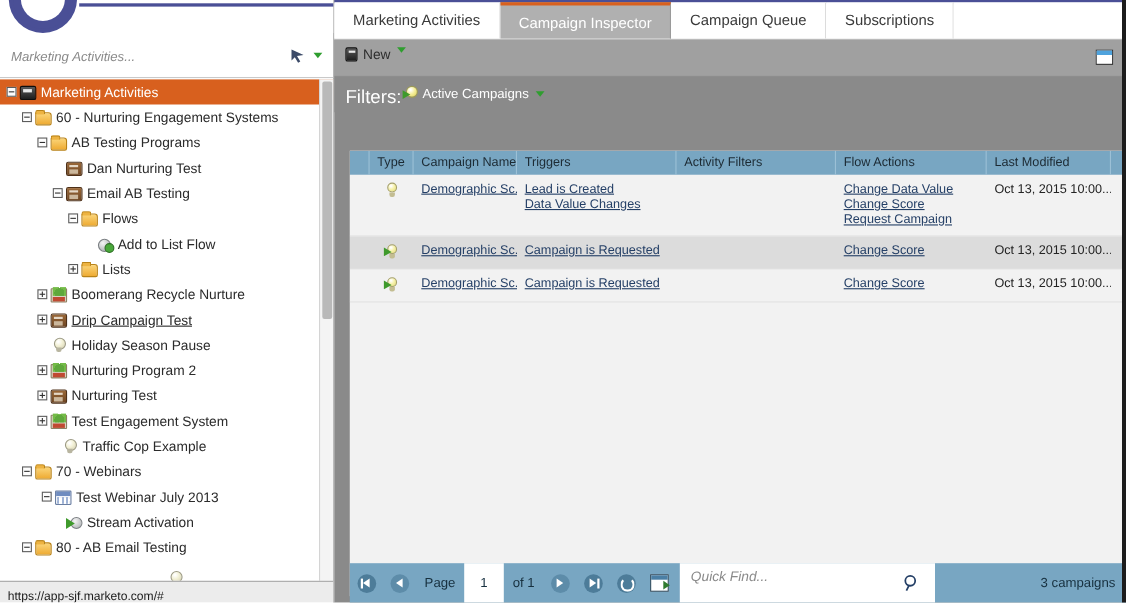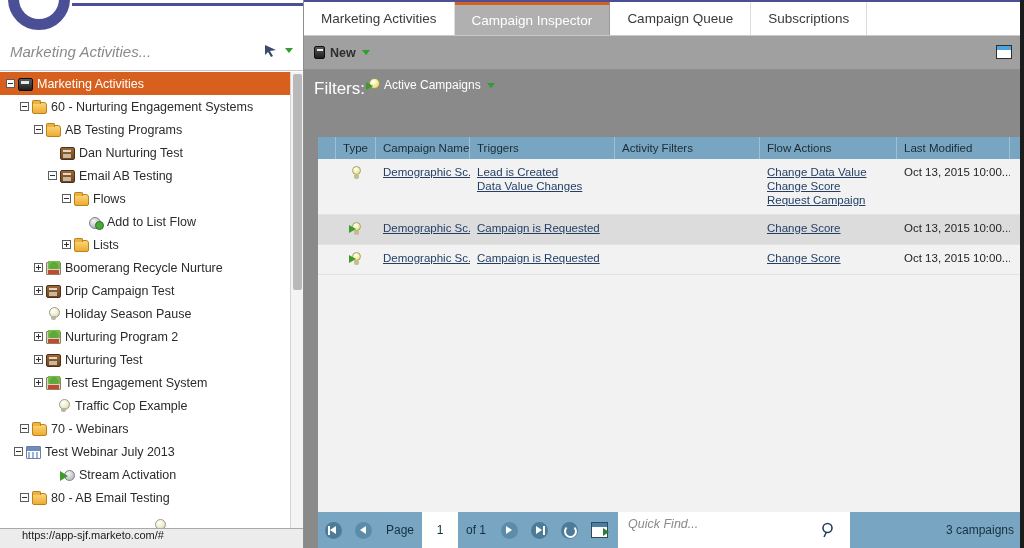--- a/index.html
+++ b/index.html
@@ -63,21 +63,21 @@
     width: 303px; height: 41px;
     background: #ffffff;
     border-bottom: 1px solid #c9c9c9;
   }
   #tree-search-input {
     position: absolute; left: 10px; top: 11px;
     width: 250px; height: 20px;
     border: none; outline: none;
     background: transparent;
     font-family: "Liberation Sans", sans-serif;
-    font-size: 15px;
+    font-size: 12px;
     font-style: italic;
     color: #be185d;
   }
   #tree-search-input::placeholder { color: #8a8a8a; font-style: italic; opacity: 1; }
   #search-icon-wrap {
     position: absolute; right: 22px; top: 12px;
     width: 18px; height: 18px;
     cursor: pointer;
   }
   #search-caret {
@@ -299,22 +299,22 @@
     border-radius: 2px;
     cursor: pointer;
   }
 
   #status-bar {
     position: absolute; left: 0; bottom: 0;
     width: 337px; height: 20px;
     background: #ececec;
     border: 1px solid #a9a9a9;
     border-left: none; border-bottom: none;
-    display: flex; align-items: flex-start;
-    padding-left: 22px;
+    display: flex; align-items: flex-end;
+    padding-left: 7px;
     font-size: 11px;
     color: #1a1a1a;
     z-index: 40;
   }
 
   
   #main {
     position: absolute; left: 304px; top: 0;
     width: 720px; height: 548px;
     background: #8a8a8a;
@@ -352,23 +352,22 @@
   }
   #toolbar {
     position: absolute; left: 0; top: 36px;
     width: 720px; height: 34px;
     background: #a0a0a0;
     border-bottom: 1px solid #8d8d8d;
   }
   #new-button {
     position: absolute; left: 10px; top: 7px;
     height: 19px;
-    display: flex; align-items: center;
-    cursor: pointer;
-    font-weight: bold;
+    display: flex; 
+    cursor: pointer;
   }
   #new-icon {
     width: 11px; height: 13px;
     background: linear-gradient(#5a5a5a, #1e1e1e);
     border: 1px solid #0d0d0d;
     border-radius: 2px;
     position: relative;
     margin-right: 5px;
   }
   #new-icon::before {
@@ -696,21 +695,21 @@
         <div class="tree-row" style="padding-left: 62px;">
           <span class="tree-expander plus"></span>
           <span class="tree-ico ico-folder"></span>
           <span>Lists</span>
         </div>
         <div class="tree-row" style="padding-left: 34px;">
           <span class="tree-expander plus"></span>
           <span class="tree-ico ico-engagement"></span>
           <span>Boomerang Recycle Nurture</span>
         </div>
-        <div class="tree-row" style="padding-left: 34px;">
+        <div class="tree-row" style="padding-left: 34px; text-decoration: underline;">
           <span class="tree-expander plus"></span>
           <span class="tree-ico ico-program"></span>
           <span>Drip Campaign Test</span>
         </div>
         <div class="tree-row" style="padding-left: 34px;">
           <span class="tree-expander none"></span>
           <span class="tree-ico ico-bulb"></span>
           <span>Holiday Season Pause</span>
         </div>
         <div class="tree-row" style="padding-left: 34px;">
@@ -731,21 +730,21 @@
         <div class="tree-row" style="padding-left: 44px;">
           <span class="tree-expander none"></span>
           <span class="tree-ico ico-bulb"></span>
           <span>Traffic Cop Example</span>
         </div>
         <div class="tree-row" style="padding-left: 20px;">
           <span class="tree-expander "></span>
           <span class="tree-ico ico-folder"></span>
           <span>70 - Webinars</span>
         </div>
-        <div class="tree-row" style="padding-left: 14px;">
+        <div class="tree-row" style="padding-left: 38px;">
           <span class="tree-expander "></span>
           <span class="tree-ico ico-calendar"></span>
           <span>Test Webinar July 2013</span>
         </div>
         <div class="tree-row" style="padding-left: 48px;">
           <span class="tree-expander none"></span>
           <span class="tree-ico ico-stream"></span>
           <span>Stream Activation</span>
         </div>
         <div class="tree-row" style="padding-left: 20px;">

